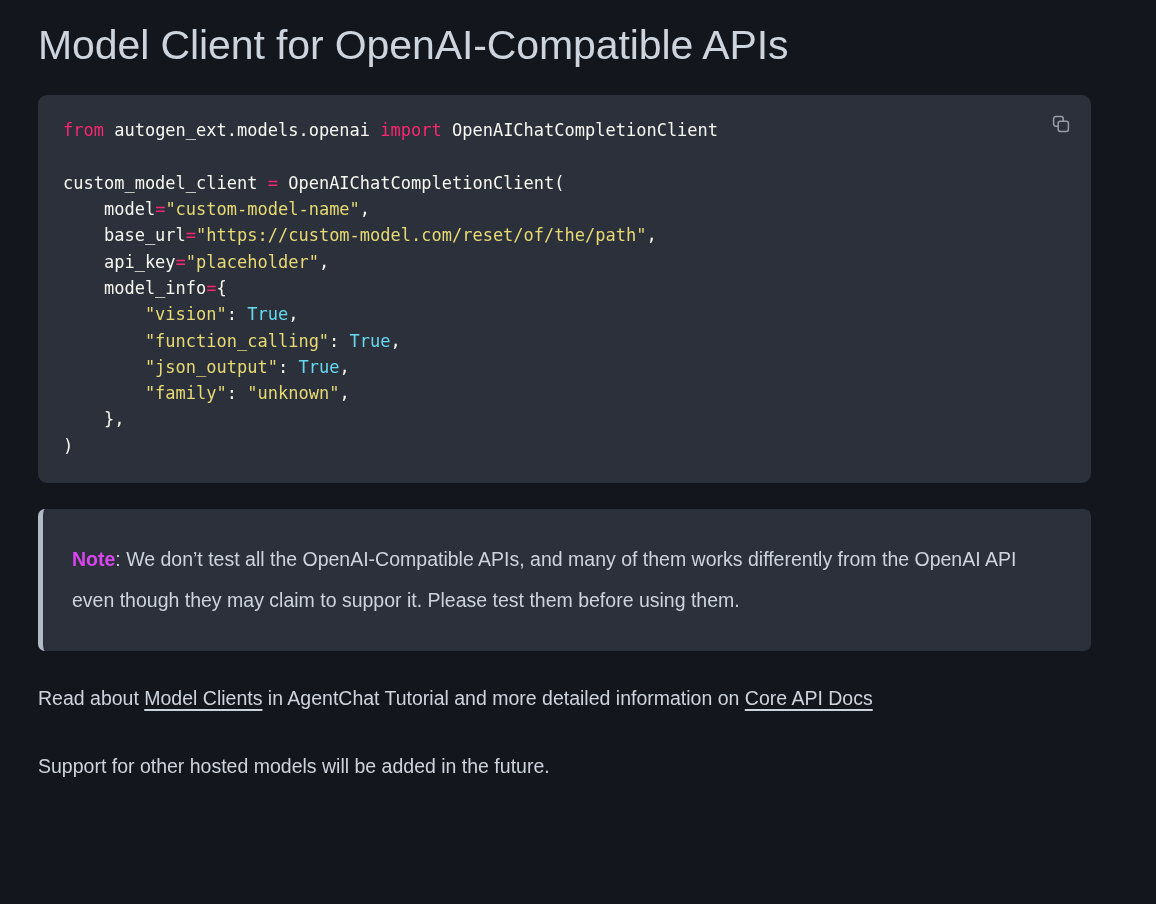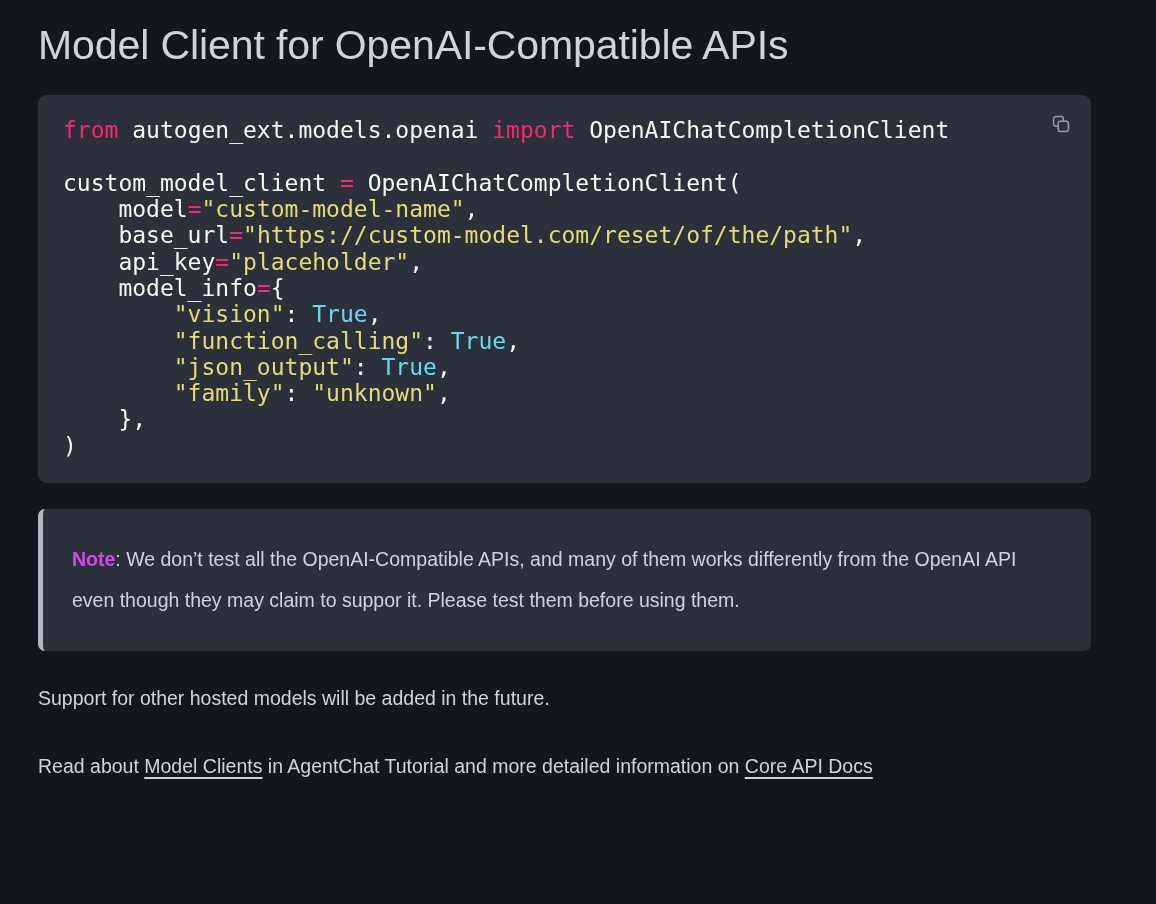--- a/index.html
+++ b/index.html
@@ -64,21 +64,21 @@
     position: relative;
     background: #2b303b;
     border-radius: 9px;
     margin-top: 26px;
     padding: 22px 25px 24px 25px;
     overflow: hidden;
   }
   .code-pre {
     margin: 0;
     font-family: "DejaVu Sans Mono", "Liberation Mono", monospace;
-    font-size: 23px;
+    font-size: 17px;
     line-height: 26.3px;
     color: #f8f8f2;
     white-space: pre;
     tab-size: 4;
   }
   .tok-kw   { color: #f92672; }
   .tok-op   { color: #f92672; }
   .tok-name { color: #f8f8f2; }
   .tok-str  { color: #e6db74; }
   .tok-bool { color: #66d9ef; }
@@ -155,17 +155,17 @@
 <span class="tok-str">        "json_output"</span><span class="tok-punc">: </span><span class="tok-bool">True</span><span class="tok-punc">,</span>
 <span class="tok-str">        "family"</span><span class="tok-punc">: </span><span class="tok-str">"unknown"</span><span class="tok-punc">,</span>
 <span class="tok-punc">    },</span>
 <span class="tok-punc">)</span></pre>
   </div>
 
   <div class="note-block">
     <p class="note-text"><span class="note-label">Note</span><span>: We don’t test all the OpenAI-Compatible APIs, and many of them works differently from the OpenAI API even though they may claim to suppor it. Please test them before using them.</span></p>
   </div>
 
+  <p class="para para-links"><span>Read about </span><a class="doc-link">Model Clients</a><span> in AgentChat Tutorial and more detailed information on </span><a class="doc-link">Core API Docs</a></p>
+
   <p class="para para-tail">Support for other hosted models will be added in the future.</p>
-
-  <p class="para para-links"><span>Read about </span><a class="doc-link">Model Clients</a><span> in AgentChat Tutorial and more detailed information on </span><a class="doc-link">Core API Docs</a></p>
 
 </div>
 
 </body></html>

